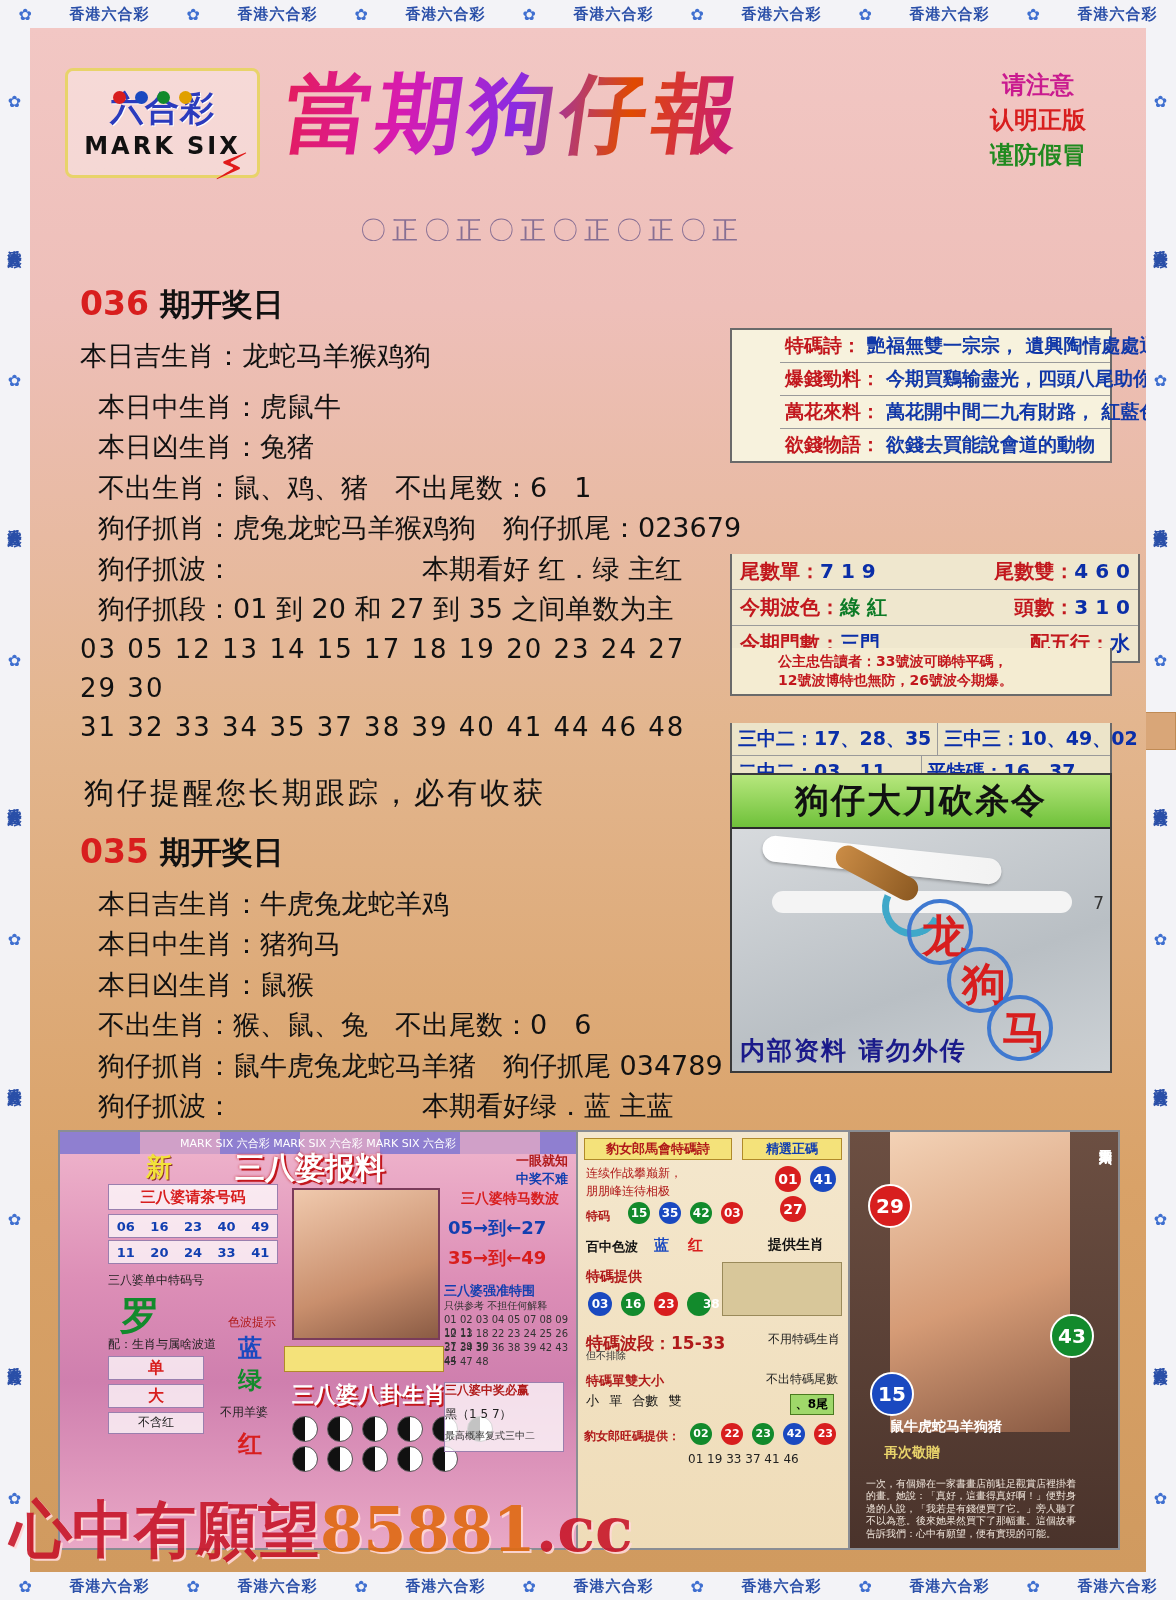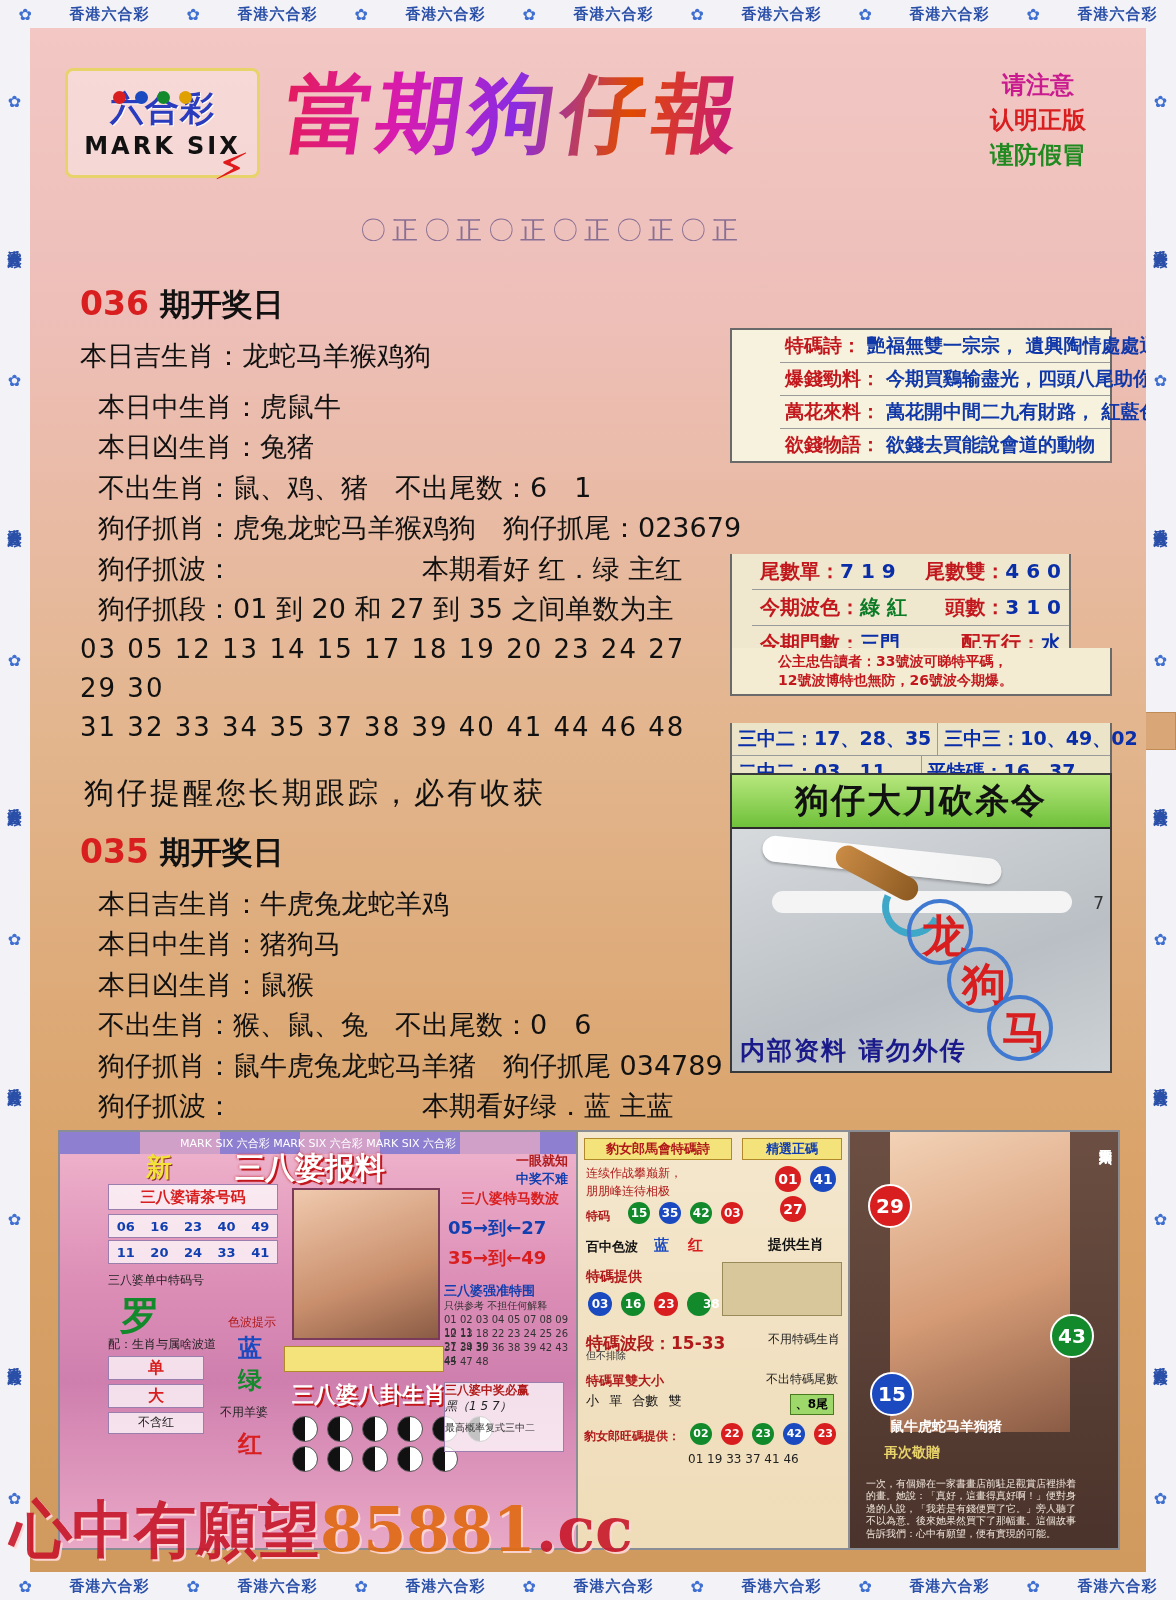--- a/index.html
+++ b/index.html
@@ -106,22 +106,22 @@
   .poem-box {
     position:absolute; left:700px; top:300px; width:382px;
     border:2px solid #6a6a6a; background:#f7f2dd;padding-left:48px;
   }
   .poem-row { display:flex; border-bottom:1px solid #9a9a9a; padding:3px 5px; align-items:center; }
   .poem-row:last-child { border-bottom:none; }
   .poem-label { color:#c2171d; font-weight:bold; font-size:19px; white-space:nowrap; margin-right:6px; }
   .poem-text { color:#1138a8; font-weight:bold; font-size:19px; white-space:nowrap; }
 
   .stats-box {
-    position:absolute; left:700px; top:526px; width:341px;
-    border:2px solid #6a6a6a; background:#efe7ce; border-top:none;padding-left:20px;
+    position:absolute; left:700px; top:526px; width:410px;
+    border:2px solid #6a6a6a; background:#efe7ce; border-top:none;
   }
   .st-row { display:flex; justify-content:space-between; border-bottom:1px solid #9a9a9a; padding:4px 8px; }
   .st-row:last-child { border-bottom:none; }
   .st-cell { font-size:20px; font-weight:bold; color:#0a2ea8; white-space:nowrap; }
   .st-cell .k { color:#c2171d; }
   .st-green { color:#0b7a25; }
   .warn-box {
     position:absolute; left:700px; top:620px; width:382px;
     border:2px solid #6a6a6a; border-top:none; background:#f4ecd2; padding:4px 6px;
   }
@@ -530,21 +530,21 @@
         <div style="position:absolute; left:230px; top:312px;">
           <span class="yin"></span>
           <span class="yin"></span>
           <span class="yin"></span>
           <span class="yin"></span>
           <span class="yin"></span>
         </div>
 
         <div class="box-white" style="position:absolute; left:384px; top:250px; width:120px; height:70px; padding:0;">
           <div class="tiny2" style="color:#b01a1a; font-weight:bold;">三八婆中奖必赢</div>
-          <div class="tiny2" style="font-style:italic;">黑（1 5 7）</div>
+          <div class="tiny2" style="margin-top:8px;">黑（1 5 7）</div>
           <div class="tiny" style="margin-top:8px;">最高概率复式三中二</div>
         </div>
       </div>
 
       <div class="cpanel c2">
         <div style="position:absolute; left:6px; top:6px; width:148px; height:22px; background:#f4e27a; border:1px solid #b08a2a; display:flex; align-items:center; justify-content:center;">
           <span style="font-size:13px; font-weight:bold; color:#b01a1a;">豹女郎馬會特碼詩</span>
         </div>
         <div style="position:absolute; right:6px; top:6px; width:100px; height:22px; background:#f4e27a; border:1px solid #b08a2a; display:flex; align-items:center; justify-content:center;">
           <span style="font-size:13px; font-weight:bold; color:#123fb0;">精選正碼</span>

